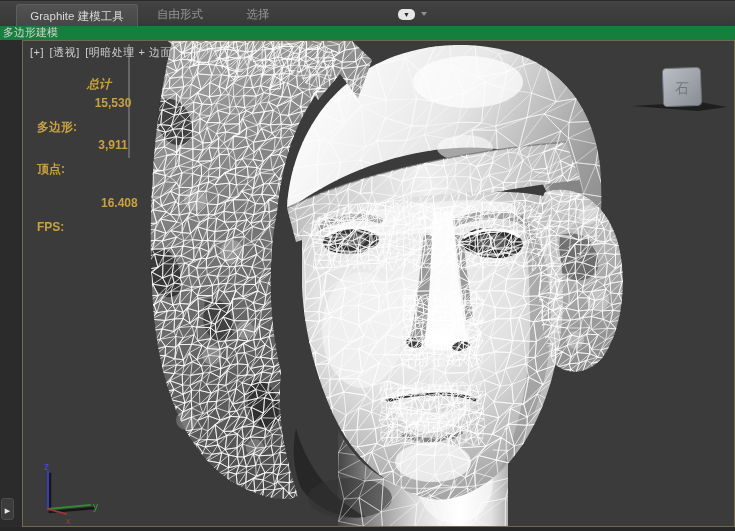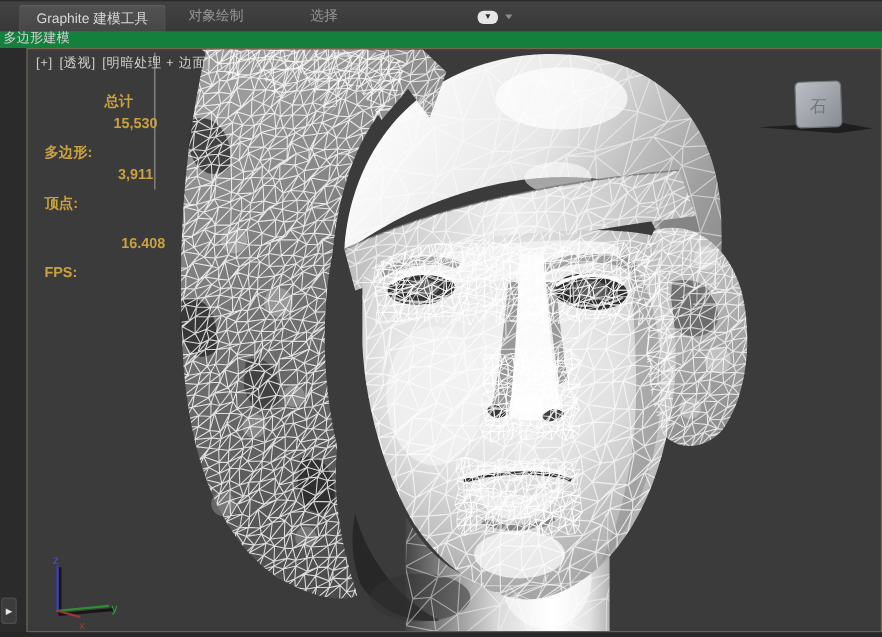--- a/index.html
+++ b/index.html
@@ -9,21 +9,21 @@
   
   .ribbon{position:absolute;left:0;top:0;width:735px;height:26px;
           background:linear-gradient(#434343,#383838);border-top:1px solid #2a2a2a;box-sizing:border-box;padding-left:20px;}
   .tab-active{position:absolute;left:16px;top:3px;width:122px;height:23px;
           background:linear-gradient(#525252,#464646);
           border:1px solid #5e5e5e;border-bottom:none;border-radius:3px 3px 0 0;
           color:#d9d9d9;font-size:11.5px;line-height:22px;text-align:center;box-sizing:border-box;}
   .tab{position:absolute;top:0;height:26px;line-height:26px;text-align:center;
           color:#979797;font-size:11.5px;cursor:default;}
   .tab-free{left:148px;width:64px;}
-  .tab-select{left:242px;width:56px;}
+  .tab-select{left:230px;width:56px;}
   .tab-paint{left:294px;width:66px;}
   .rb-pill{position:absolute;left:398px;top:8px;width:17px;height:11px;background:#e6e6e6;
           border-radius:5px;text-align:center;}
   .rb-pill span{font-size:7px;line-height:11px;color:#2a2a2a;display:block;}
   .rb-caret{position:absolute;left:421px;top:11px;width:0;height:0;
           border-left:3.5px solid transparent;border-right:3.5px solid transparent;border-top:4px solid #8f8f8f;}
   
   .panelrow{position:absolute;left:0;top:26px;width:735px;height:14px;background:#15803d;padding-left:36px;}
   .paneltab{position:absolute;left:3px;top:0;height:14px;line-height:13px;color:#d2d2d2;font-size:11px;}
   
@@ -33,31 +33,31 @@
   .expander span{color:#e8e8e8;font-size:7px;line-height:20px;}
   .viewport{position:absolute;left:22px;top:40px;width:713px;height:487px;box-sizing:border-box;
           border:1px solid #6f6950;background:#3b3b3c;overflow:hidden;}
   .viewport svg{position:absolute;left:0;top:0;width:711px;height:485px;}
   .vplabel{position:absolute;left:7px;top:4px;font-size:11px;color:#cfcfcf;letter-spacing:0.5px;text-align:right;}
   .vplabel span{margin-right:2px;cursor:default;}
   .stats{position:absolute;left:14px;top:34px;color:#c9a23f;font-size:12px;font-weight:700;line-height:18px;}
   .stats .trow{display:flex;}
   .stats .lab{width:52px;margin-top:24px;}
   .stats .val{width:48px;text-align:center;}
-  .stats .total{margin-left:50px;margin-bottom:1px;}
+  .stats .total{margin-left:50px;margin-bottom:1px;font-style:italic;}
   .stats .fps{margin-top:16px;}
   .stats .fpsval{margin-left:12px;}
   .bottomstrip{position:absolute;left:0;top:527px;width:735px;height:4px;background:#272727;}
 </style>
 </head>
 <body>
 
 <div class="ribbon">
   <div class="tab-active">Graphite 建模工具</div>
-  <div class="tab tab-free">对象绘制</div>
+  <div class="tab tab-free">自由形式</div>
   <div class="tab tab-select">选择</div>
   <div class="rb-pill">
     <span>▼</span>
   </div>
   <div class="rb-caret"></div>
 </div>
 
 <div class="panelrow">
   <div class="paneltab">多边形建模</div>
 </div>

